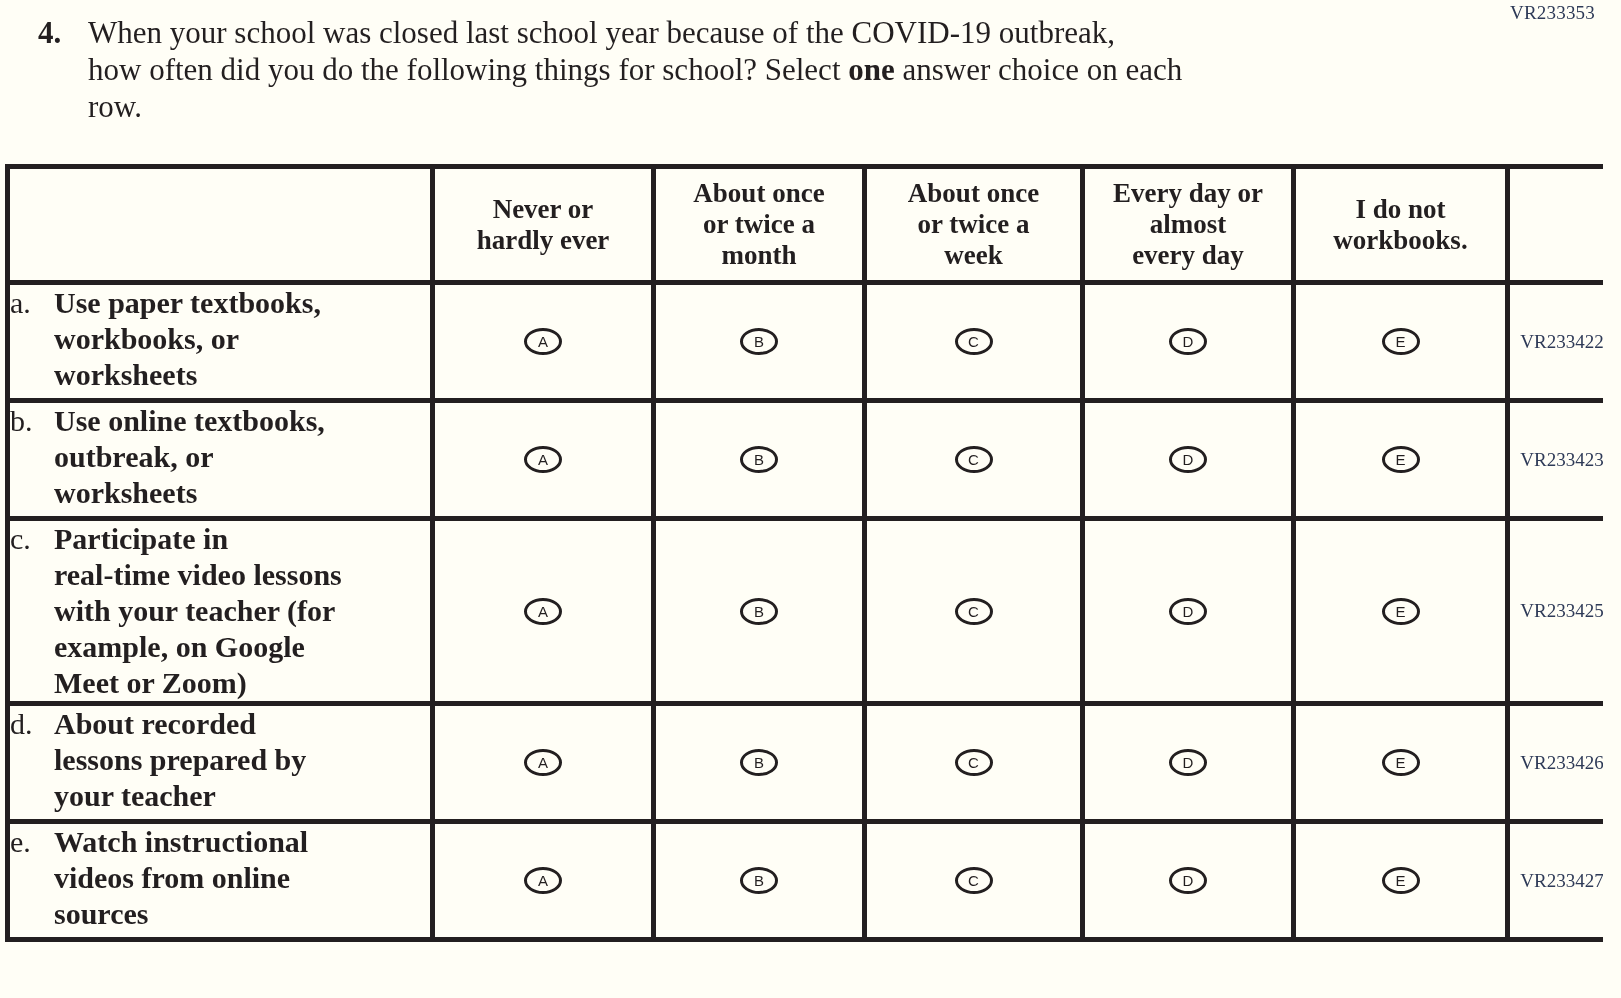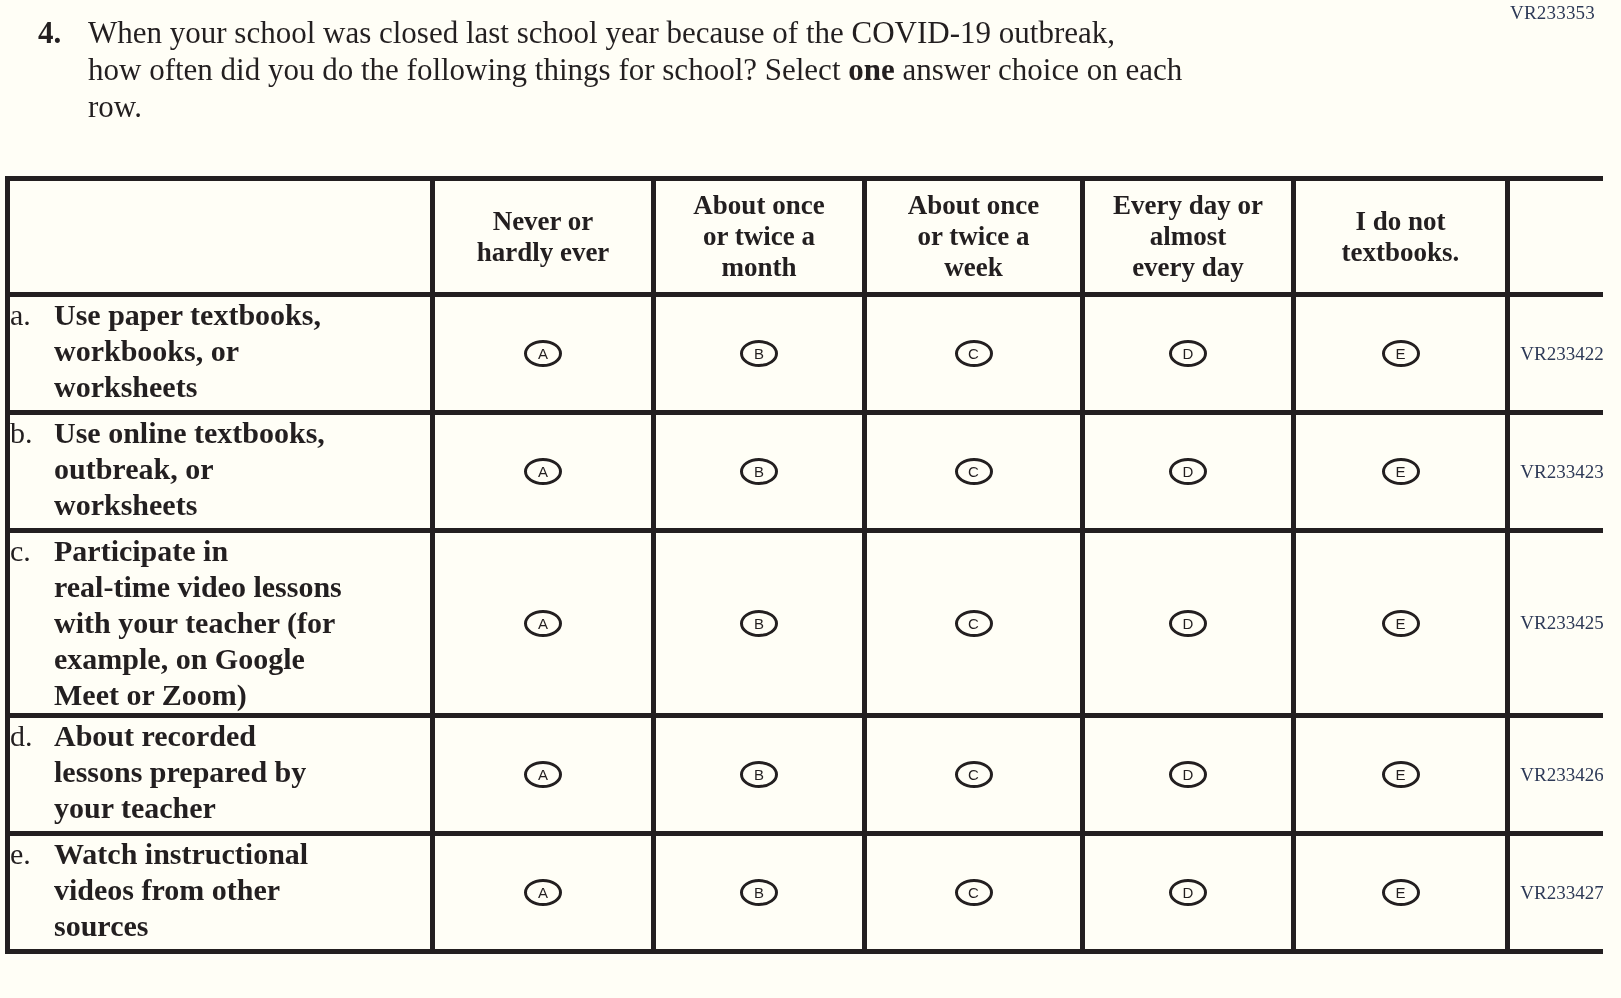--- a/index.html
+++ b/index.html
@@ -30,21 +30,21 @@
     flex:0 0 50px;
     font-size:31px;font-weight:bold;line-height:37px;
   }
   .qtext{
     margin:0;flex:1;
     font-size:31px;line-height:37px;
     white-space:pre-line;
   }
   .qtext b{font-weight:bold;}
   table.grid{
-    position:absolute;top:176px;left:5px;
+    position:absolute;top:164px;left:5px;
     border-collapse:collapse;table-layout:fixed;
     width:1609px;
   }
   table.grid th,table.grid td{
     border:5px solid var(--ink);
     padding:0;
   }
   thead th{
     border-bottom:14px double var(--ink);
     height:116px;
@@ -112,21 +112,21 @@
         <th>About once
 or twice a
 month</th>
         <th>About once
 or twice a
 week</th>
         <th>Every day or
 almost
 every day</th>
         <th>I do not
-textbooks.</th>
+workbooks.</th>
         <th></th>
       </tr>
     </thead>
     <tbody>
 
       <tr class="row-std">
         <td class="label-cell">
           <div class="label-flex">
             <span class="row-letter">a.</span>
             <span class="row-label">Use paper textbooks,
@@ -233,21 +233,21 @@
               <span class="bubble-letter">E</span>
             </span></td>
         <td class="code-cell">VR233426</td>
       </tr>
 
       <tr class="row-std">
         <td class="label-cell">
           <div class="label-flex">
             <span class="row-letter">e.</span>
             <span class="row-label">Watch instructional
-videos from other
+videos from online
 sources</span>
           </div>
         </td>
         <td class="bubble-cell"><span class="bubble">
               <span class="bubble-letter">A</span>
             </span></td>
         <td class="bubble-cell"><span class="bubble">
               <span class="bubble-letter">B</span>
             </span></td>
         <td class="bubble-cell"><span class="bubble">

